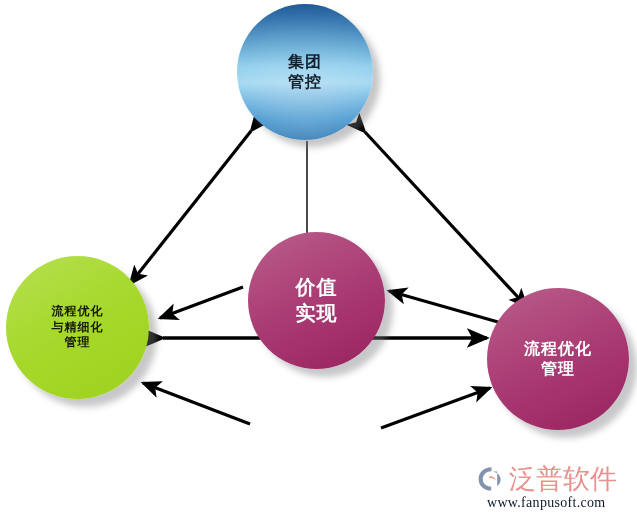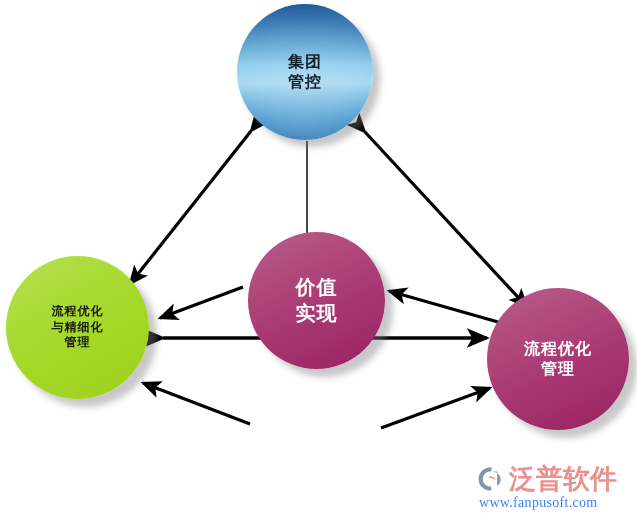--- a/index.html
+++ b/index.html
@@ -116,31 +116,31 @@
     flex-direction: column;
     align-items: flex-start;
   }
   #watermark-top {
     display: flex;
     align-items: center;
     gap: 2px;
   }
   #watermark-brand {
     font-size: 27px;
-    font-weight: bold;
+    font-weight: normal;
     color: #e8928f;
     letter-spacing: 0px;
     line-height: 1;
   }
   #watermark-url {
     font-size: 14px;
-    color: #3b82f6;
+    color: #0f172a;
     letter-spacing: 0.3px;
     margin-top: 2px;
-    margin-left: 2px;
+    margin-left: 10px;
     font-family: "Liberation Serif", "DejaVu Serif", serif;
   }
 </style>
 </head>
 <body>
 
 <div id="canvas">
 
   <svg id="edges" viewBox="0 0 637 519" width="637" height="519">
     <defs>

